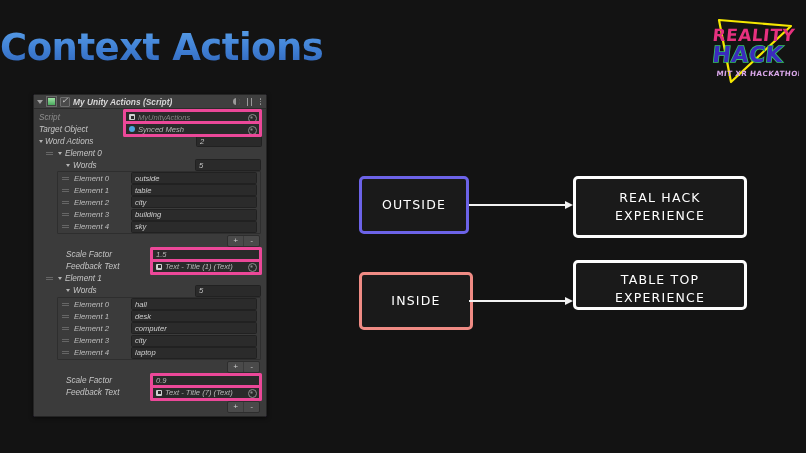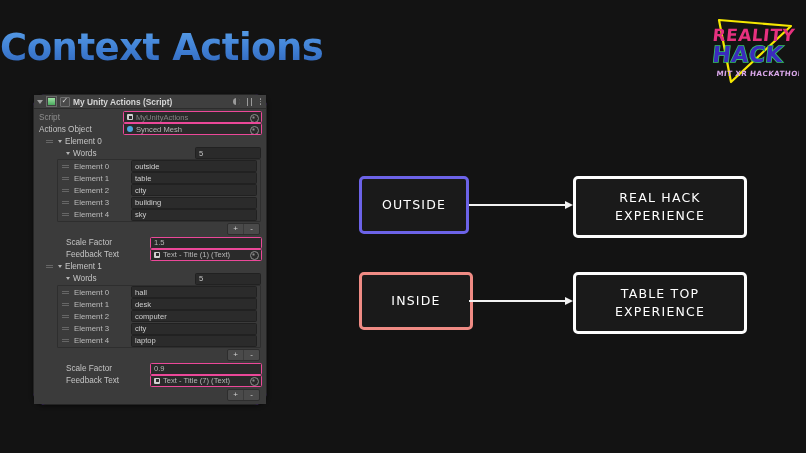--- a/index.html
+++ b/index.html
@@ -42,24 +42,25 @@
   }
   .logo svg { display:block; }
 
   
   .inspector {
     position: absolute;
     left: 33px; top: 94px;
     width: 232px;
     background: #6d28d9;
     border: 1px solid #242424;
-    border-radius: 12px;
+    border-radius: 2px;
     font-size: 8.2px;
     color: #c6c6c6;
     box-shadow: 0 1px 4px rgba(0,0,0,.55);
+    font-style: italic;
   }
   .insp-header {
     display:flex; align-items:center;
     height: 13px;
     background: #3f3f3f;
     border-bottom: 1px solid #2c2c2c;
     padding: 0 3px;
     gap: 3px;
   }
   .foldout-tri {
@@ -125,21 +126,21 @@
     gap: 2px;
   }
   .row .lbl { color:#c4c4c4; white-space:nowrap; }
   .row .lbl.dim { color:#8e8e8e; }
   .lbl-w { width: 82px; flex:none; }
 
   .objfield {
     flex: 1;
     height: 10px;
     background: #2a2a2a;
-    border: 1px solid #ec4899;
+    border: 3px solid #ec4899;
     border-radius: 1.5px;
     display:flex; align-items:center;
     padding: 0 3px;
     gap: 3px;
     color:#b8b8b8;
     font-size:7.6px;
     position: relative;
     overflow:hidden;
   }
   .objfield .tag {
@@ -257,22 +258,23 @@
   }
   #node-inside {
     left:359px; top:272px; width:114px; height:58px;
     border:3.5px solid #ef8b84;
   }
   #node-realscale {
     left:573px; top:176px; width:174px; height:62px;
     border:3.5px solid #fdfdfd;
   }
   #node-tabletop {
-    left:573px; top:272px; width:174px; height:62px;
+    left:573px; top:260px; width:174px; height:50px;
     border:3.5px solid #fdfdfd;
+    align-items:flex-end;
   }
   .arrow-line {
     position:absolute; height:2px; background:#f2f2f2;
   }
   .arrow-head {
     position:absolute;
     width:0;height:0;
     border-top:4.5px solid transparent;
     border-bottom:4.5px solid transparent;
     border-left:8px solid #f2f2f2;
@@ -317,28 +319,34 @@
       <div class="row">
         <span class="lbl lbl-w dim">Script</span>
         <span class="objfield dimtext">
           <span class="tag sq"></span>
           <span>MyUnityActions</span>
           <span class="pick"></span>
         </span>
       </div>
 
       <div class="row">
-        <span class="lbl lbl-w">Actions Object</span>
+        <span class="lbl lbl-w">Target Object</span>
         <span class="objfield">
           <span class="tag blue"></span>
           <span>Synced Mesh</span>
           <span class="pick"></span>
         </span>
       </div>
 
+      <div class="row">
+        <span class="foldout-tri small"></span>
+        <span class="lbl">Word Actions</span>
+        <span class="spacer"></span>
+        <span class="numfield">2</span>
+      </div>
 
       <div class="arrow-row indent1">
         <span class="grip"></span>
         <span class="foldout-tri small"></span>
         <span class="lbl">Element 0</span>
       </div>
 
       <div class="arrow-row indent2">
         <span class="foldout-tri small"></span>
         <span class="lbl">Words</span>

